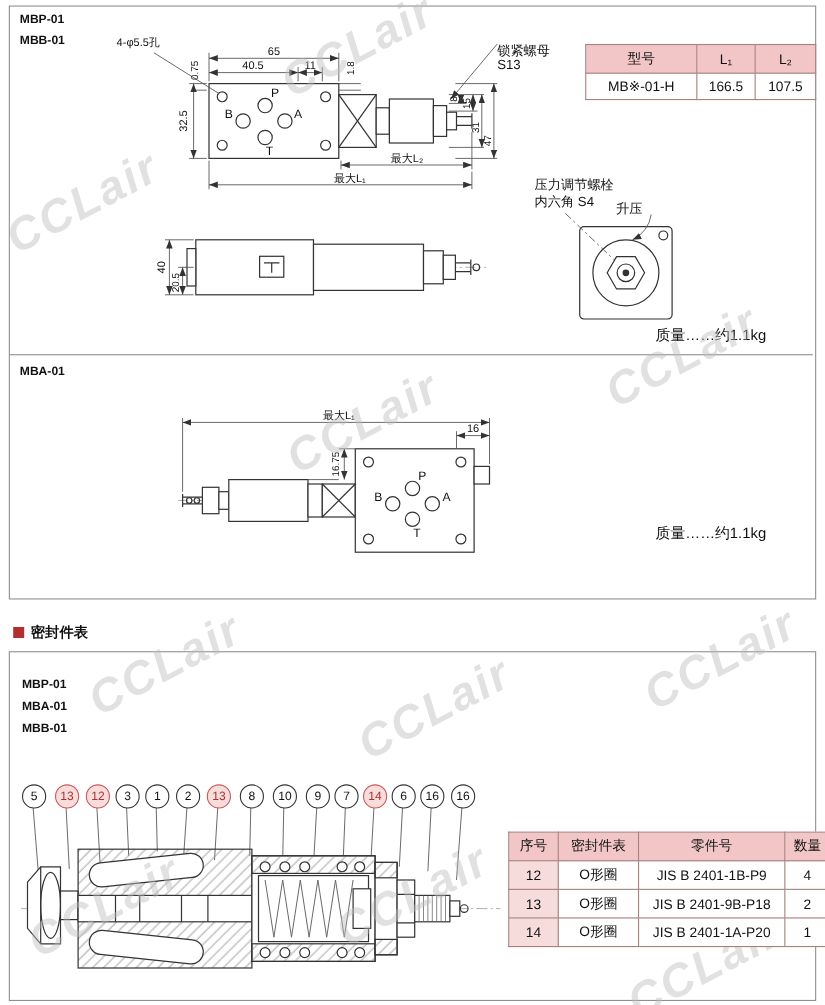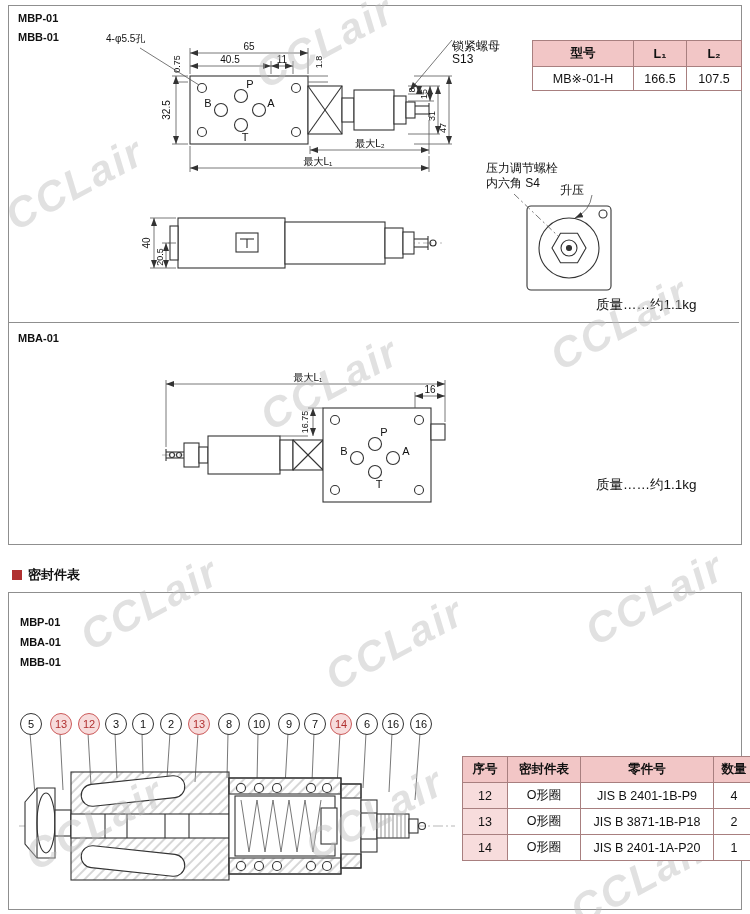--- a/index.html
+++ b/index.html
@@ -18,21 +18,21 @@
   .mass{position:absolute;font-size:13.5px;z-index:3;white-space:nowrap;}
   .sec-title{position:absolute;font-weight:bold;font-size:13px;z-index:3;display:flex;align-items:center;}
   .red-sq{display:inline-block;width:10px;height:10px;background:var(--accent-red);margin-right:6px;}
   svg.draw{position:absolute;z-index:2;}
   svg.draw text{font-family:"Liberation Sans","DejaVu Sans",sans-serif;font-size:10px;fill:#111;stroke:none;}
   svg.draw text.t11{font-size:11px;}
   svg.draw text.t9{font-size:9px;}
   .tbl-wrap{position:absolute;z-index:10;}
   table.dtable{border-collapse:collapse;font-size:12.5px;background:#fff;}
   .dtable th,.dtable td{border:1px solid #a87f7f;padding:4px 7px;text-align:center;white-space:nowrap;}
-  .dtable th{background:var(--table-header-bg);font-weight:bold;}
+  .dtable th{background:var(--table-header-bg);font-weight:normal;}
   td.seal-num{background:var(--highlight-bg);}
   .spec th:first-child,.spec td:first-child{min-width:86px;}
   .spec th:nth-child(2),.spec td:nth-child(2){min-width:38px;}
   .spec th:nth-child(3),.spec td:nth-child(3){min-width:40px;}
   .parts th:nth-child(1){min-width:30px;}
   .parts th:nth-child(2){min-width:58px;}
   .parts th:nth-child(3){min-width:118px;}
   .parts th:nth-child(4){min-width:26px;}
   .balloon{position:absolute;width:20px;height:20px;border:1.4px solid #333;border-radius:50%;
            background:#fff;font-size:11px;display:flex;align-items:center;justify-content:center;z-index:4;}
@@ -387,21 +387,21 @@
       <tbody>
         <tr>
           <td class="seal-num">12</td>
           <td>O形圈</td>
           <td>JIS B 2401-1B-P9</td>
           <td>4</td>
         </tr>
         <tr>
           <td class="seal-num">13</td>
           <td>O形圈</td>
-          <td>JIS B 3871-1B-P18</td>
+          <td>JIS B 2401-9B-P18</td>
           <td>2</td>
         </tr>
         <tr>
           <td class="seal-num">14</td>
           <td>O形圈</td>
           <td>JIS B 2401-1A-P20</td>
           <td>1</td>
         </tr>
       </tbody>
     </table>

